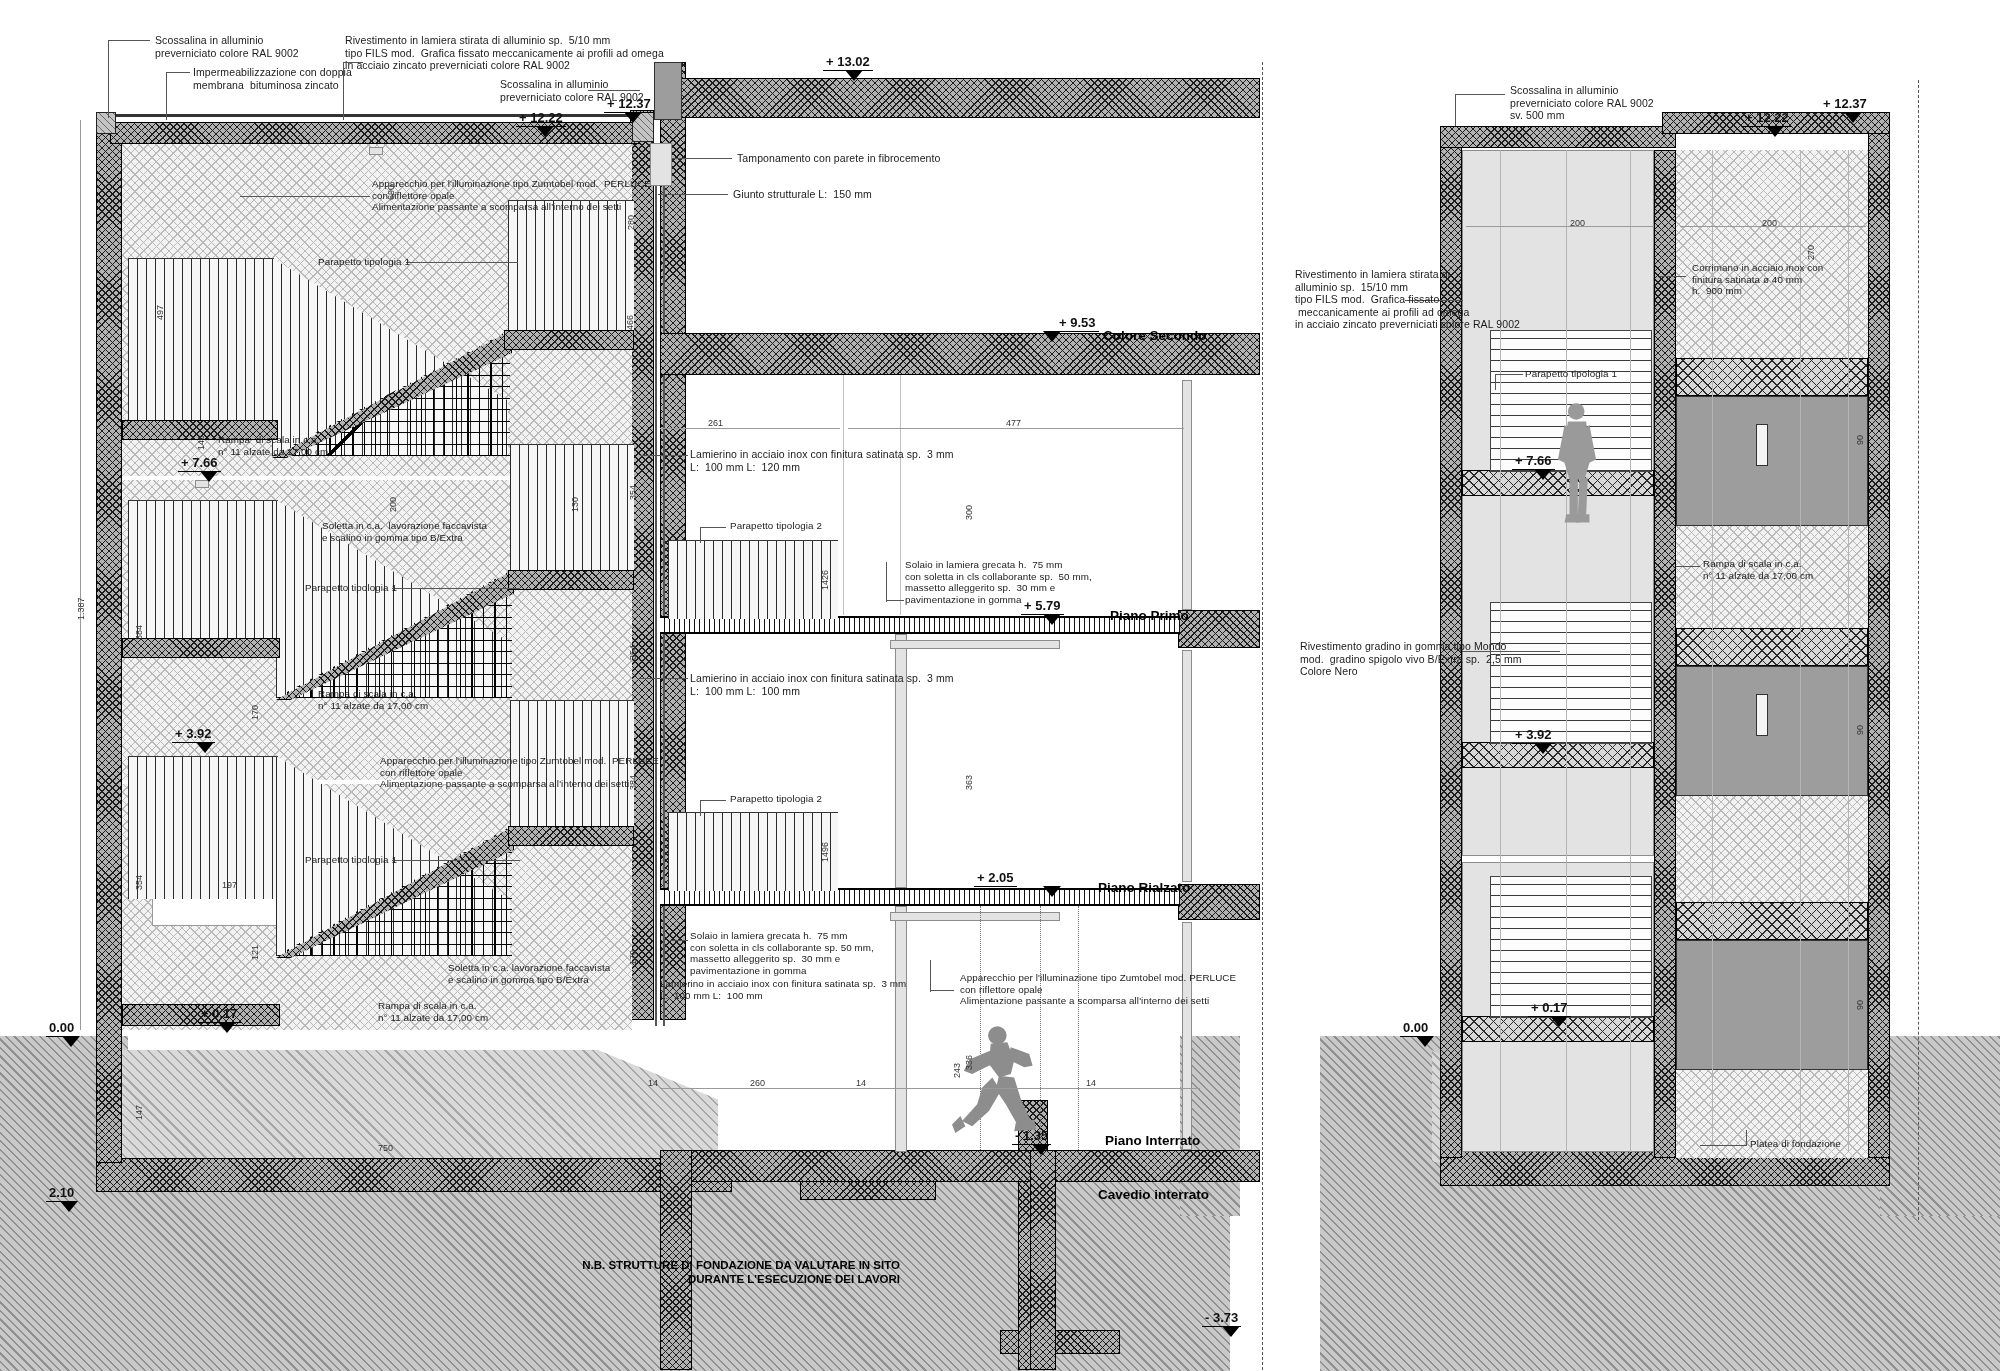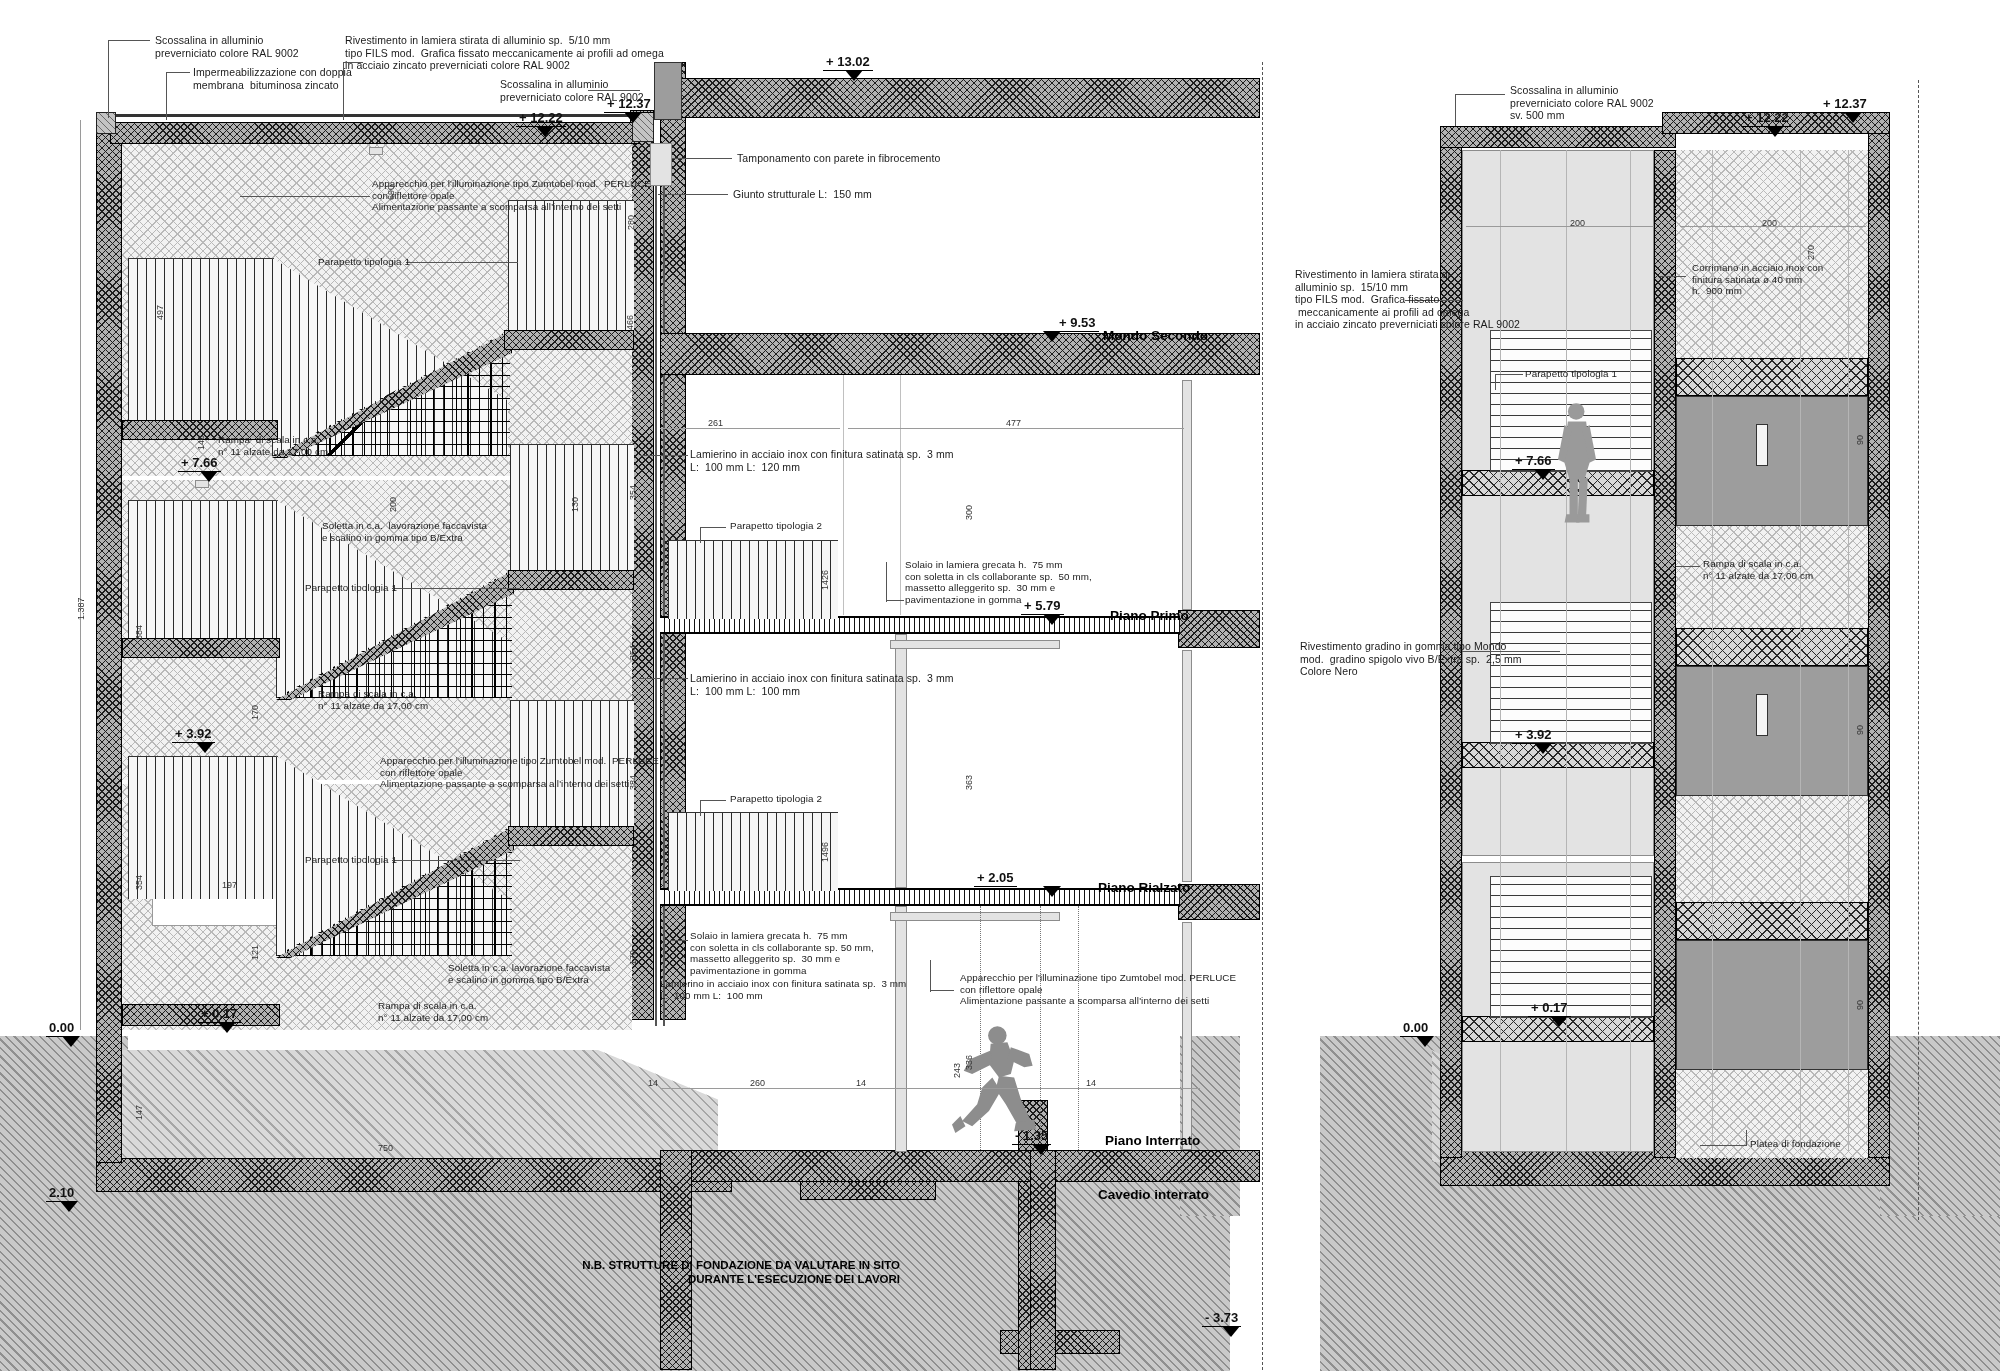--- a/index.html
+++ b/index.html
@@ -244,21 +244,21 @@
   <div class="tri" style="left:1032px;top:1144px;"></div>
 
   <div class="lvl" style="left:46px;top:1185px;">
     <span class="u">2.10</span></div>
   <div class="tri" style="left:60px;top:1201px;"></div>
 
   <div class="lvl" style="left:1202px;top:1310px;">
     <span class="u">- 3.73</span></div>
   <div class="tri" style="left:1222px;top:1326px;"></div>
 
-  <div class="floorlab" style="left:1103px;top:328px;">Mondo Secondo</div>
+  <div class="floorlab" style="left:1103px;top:328px;">Colore Secondo</div>
   <div class="floorlab" style="left:1110px;top:608px;">Piano Primo</div>
   <div class="floorlab" style="left:1098px;top:880px;">Piano Rialzato</div>
   <div class="floorlab" style="left:1105px;top:1133px;">Piano Interrato</div>
   <div class="floorlab" style="left:1098px;top:1187px;">Cavedio interrato</div>
 
   <div class="leadv" style="left:108px;top:40px;height:78px;"></div>
   <div class="lead" style="left:108px;top:40px;width:42px;"></div>
   <div class="leadv" style="left:166px;top:72px;height:48px;"></div>
   <div class="lead" style="left:166px;top:72px;width:24px;"></div>
   <div class="leadv" style="left:343px;top:62px;height:58px;"></div>

